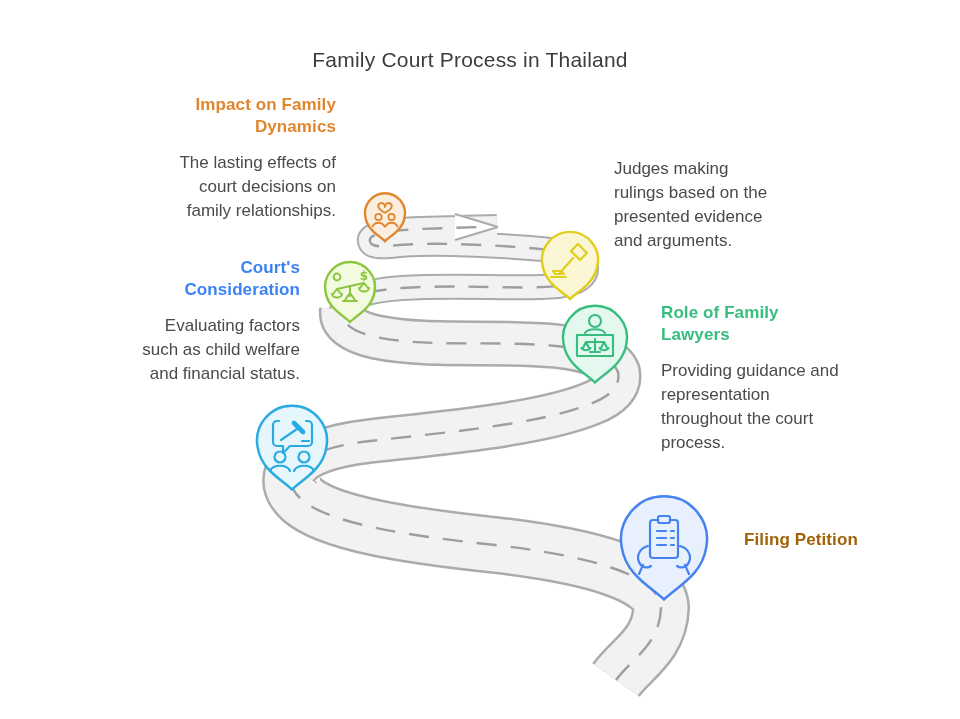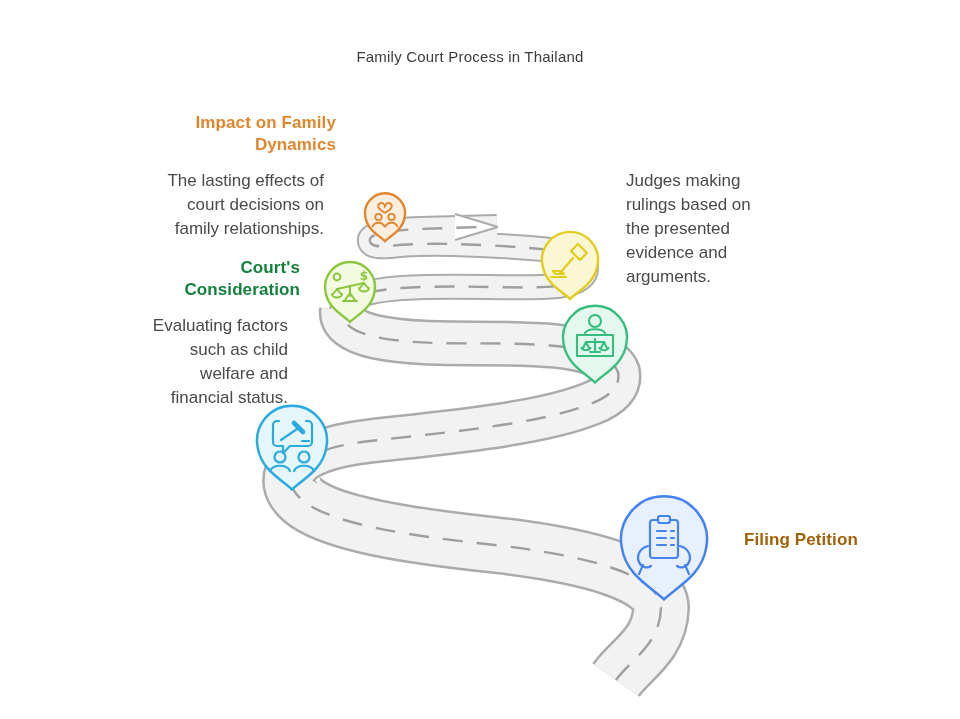--- a/index.html
+++ b/index.html
@@ -7,44 +7,44 @@
   .canvas {
     position:relative;
     width:960px; height:719px;
     background:#ffffff;
     font-family:"Liberation Sans", sans-serif;
     overflow:hidden;
   }
   .page-title {
     position:absolute; top:48px; left:0; width:940px;
     text-align:center;
-    font-size:15px; font-weight:500; color:#3c3c3c;
+    font-size:21px; font-weight:500; color:#3c3c3c;
     letter-spacing:.2px;
   }
   .road-svg { position:absolute; top:0; left:0; }
   .step { position:absolute; font-size:17px; line-height:24px; color:#4a4a4a; }
   .step h2 {
     font-size:17px; font-weight:bold; line-height:22px;
     margin:0 0 13px 0; letter-spacing:.1px;
   }
-  .step p { margin:12px; }
+  .step p { margin:0; }
   .align-r { text-align:right; }
   .align-r h2 { margin-left:auto; }
 
   .pos-filing        { left:744px; top:529px; width:176px; }
   .pos-filing h2     { color:#a16207; }
   .pos-hearings      { left:35px;  top:433px; width:180px; }
   .pos-hearings h2   { color:#29ABE2; }
   .pos-lawyers       { left:661px; top:302px; width:180px; }
   .pos-lawyers h2    { color:#36BE7E; width:150px; }
   .pos-consideration { left:125px; top:257px; width:175px; }
-  .pos-consideration h2 { color:#15803d; width:140px; }
+  .pos-consideration h2 { color:#3b82f6; width:140px; }
   .pos-decision      { left:614px; top:157px; width:162px; }
   .pos-decision h2   { color:#E0CB14; }
-  .pos-impact        { left:151px; top:112px;  width:185px; }
+  .pos-impact        { left:151px; top:94px;  width:185px; }
   .pos-impact h2     { color:#E0862F; width:160px; }
 </style>
 </head>
 <body>
 
 <div class="canvas">
 
   <h1 class="page-title">Family Court Process in Thailand</h1>
 
   <svg class="road-svg" width="960" height="719" viewBox="0 0 960 719">
@@ -147,18 +147,22 @@
   <div class="step pos-consideration align-r">
     <h2>Court's Consideration</h2>
     <p>Evaluating factors such as child welfare and financial status.</p>
   </div>
 
 
   <div class="step pos-decision">
     <p>Judges making rulings based on the presented evidence and arguments.</p>
   </div>
 
+  <div class="step pos-lawyers">
+    <h2>Role of Family Lawyers</h2>
+    <p>Providing guidance and representation throughout the court process.</p>
+  </div>
 
   <div class="step pos-filing">
     <h2>Filing Petition</h2>
   </div>
 
 </div>
 
 </body></html>

